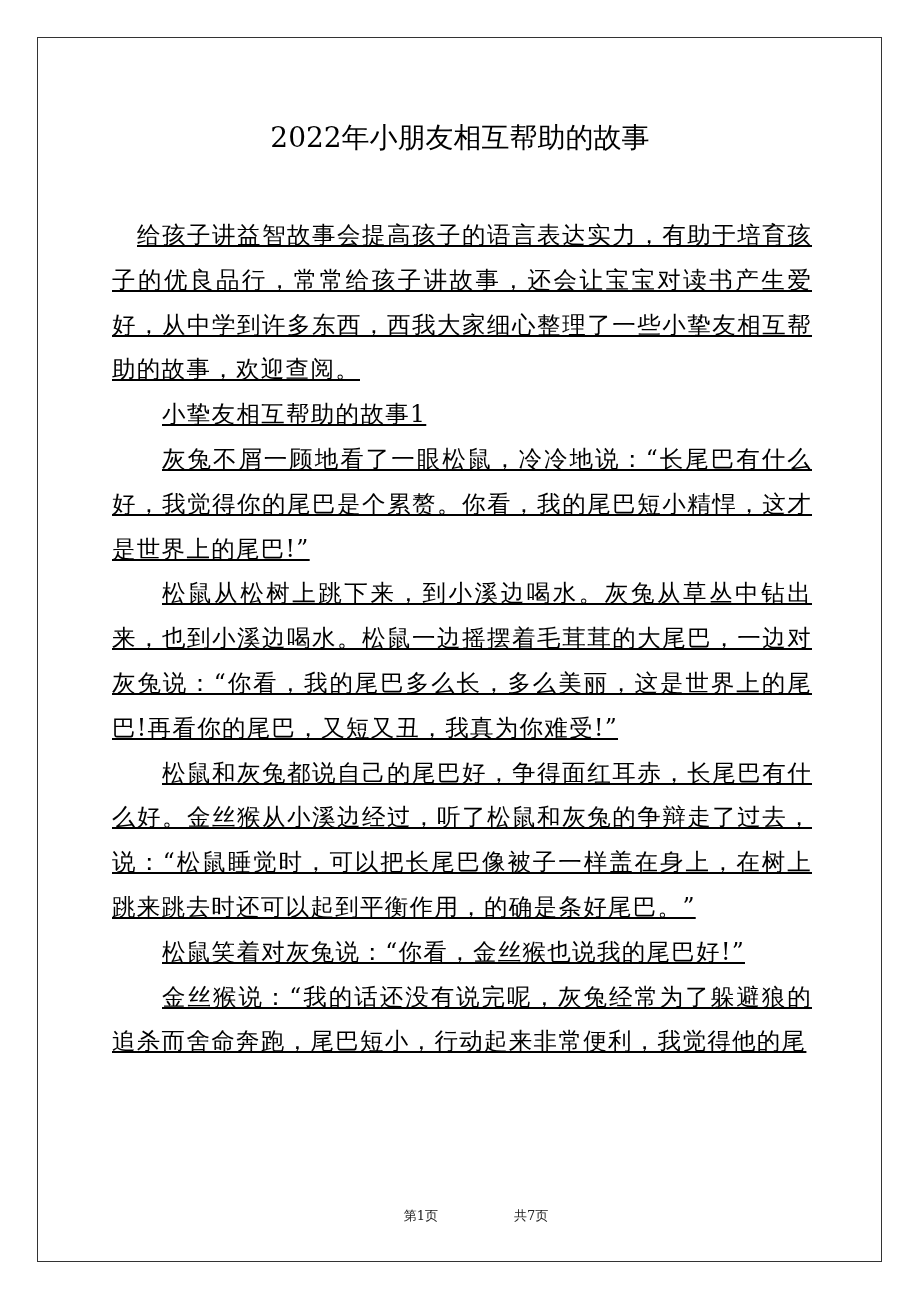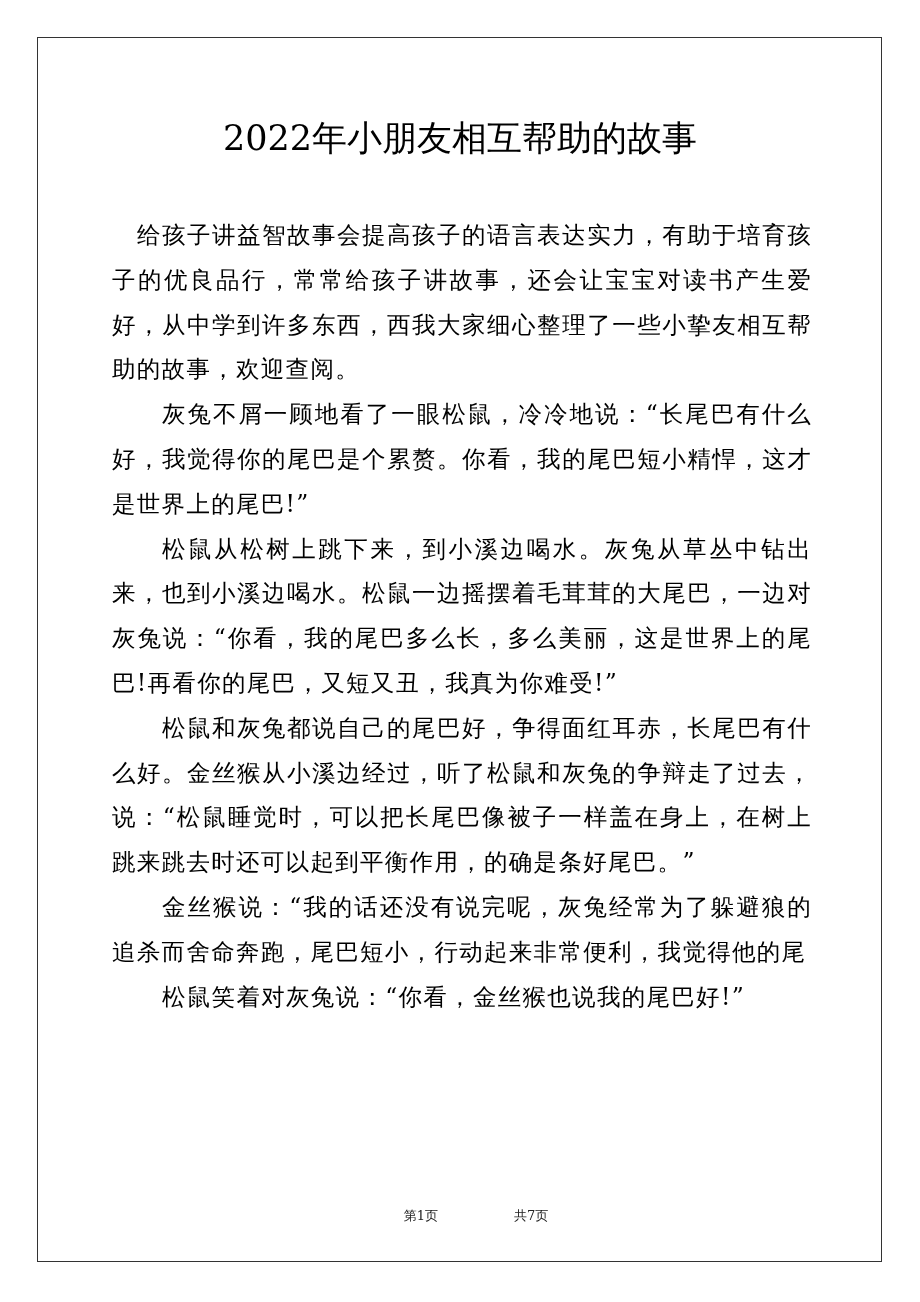--- a/index.html
+++ b/index.html
@@ -23,31 +23,32 @@
       height: 1225px;
       border: 1.5px solid #333333;
       box-sizing: border-box;
     }
     .doc-title {
       position: absolute;
       left: 0;
       width: 920px;
       top: 116px;
       text-align: center;
-      font-size: 35px;
+      font-size: 28px;
       line-height: 44px;
       letter-spacing: 0px;
       font-weight: normal;
       margin: 0;
     }
     .doc-body {
       position: absolute;
       left: 112px;
       top: 213px;
       width: 700px;
+      text-decoration: underline;
     }
     .para {
       margin: 0;
       font-size: 23.5px;
       line-height: 44.8px;
       letter-spacing: 1.3px;
       text-align: justify;
       text-align-last: left;
       word-break: break-all;
     }
@@ -77,22 +78,23 @@
   </style>
 </head>
 <body>
 
 <div class="page-frame"></div>
 
 <h1 class="doc-title">2022年小朋友相互帮助的故事</h1>
 
 <div class="doc-body">
   <p class="para intro">给孩子讲益智故事会提高孩子的语言表达实力，有助于培育孩子的优良品行，常常给孩子讲故事，还会让宝宝对读书产生爱好，从中学到许多东西，西我大家细心整理了一些小挚友相互帮助的故事，欢迎查阅。</p>
+  <p class="para indent">小挚友相互帮助的故事1</p>
   <p class="para indent">灰兔不屑一顾地看了一眼松鼠，冷冷地说：“长尾巴有什么好，我觉得你的尾巴是个累赘。你看，我的尾巴短小精悍，这才是世界上的尾巴!”</p>
   <p class="para indent">松鼠从松树上跳下来，到小溪边喝水。灰兔从草丛中钻出来，也到小溪边喝水。松鼠一边摇摆着毛茸茸的大尾巴，一边对灰兔说：“你看，我的尾巴多么长，多么美丽，这是世界上的尾巴!再看你的尾巴，又短又丑，我真为你难受!”</p>
   <p class="para indent">松鼠和灰兔都说自己的尾巴好，争得面红耳赤，长尾巴有什么好。金丝猴从小溪边经过，听了松鼠和灰兔的争辩走了过去，说：“松鼠睡觉时，可以把长尾巴像被子一样盖在身上，在树上跳来跳去时还可以起到平衡作用，的确是条好尾巴。”</p>
+  <p class="para indent">松鼠笑着对灰兔说：“你看，金丝猴也说我的尾巴好!”</p>
   <p class="para indent">金丝猴说：“我的话还没有说完呢，灰兔经常为了躲避狼的追杀而舍命奔跑，尾巴短小，行动起来非常便利，我觉得他的尾</p>
-  <p class="para indent">松鼠笑着对灰兔说：“你看，金丝猴也说我的尾巴好!”</p>
 </div>
 
 <div class="page-footer">
   <span>第1页</span><span class="gap"></span><span>共7页</span>
 </div>
 
 </body></html>

